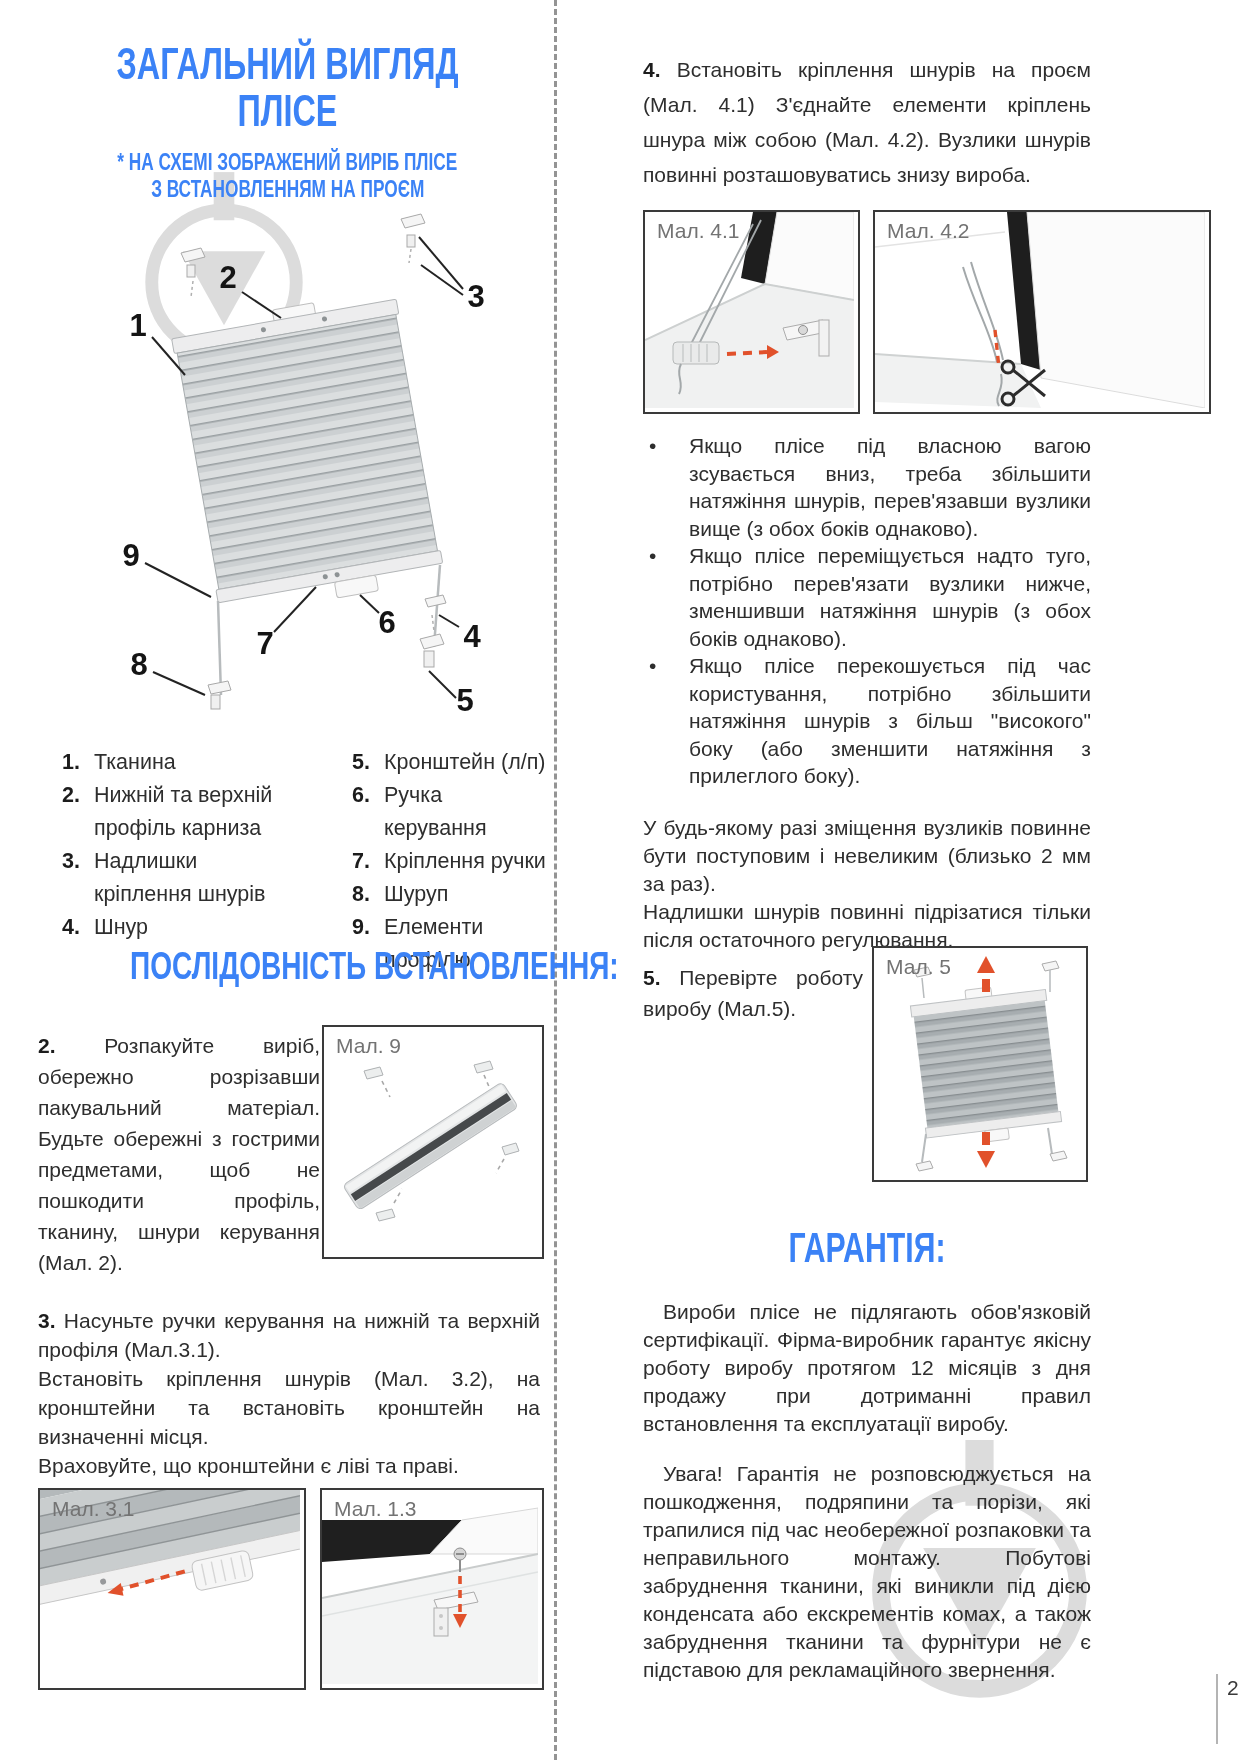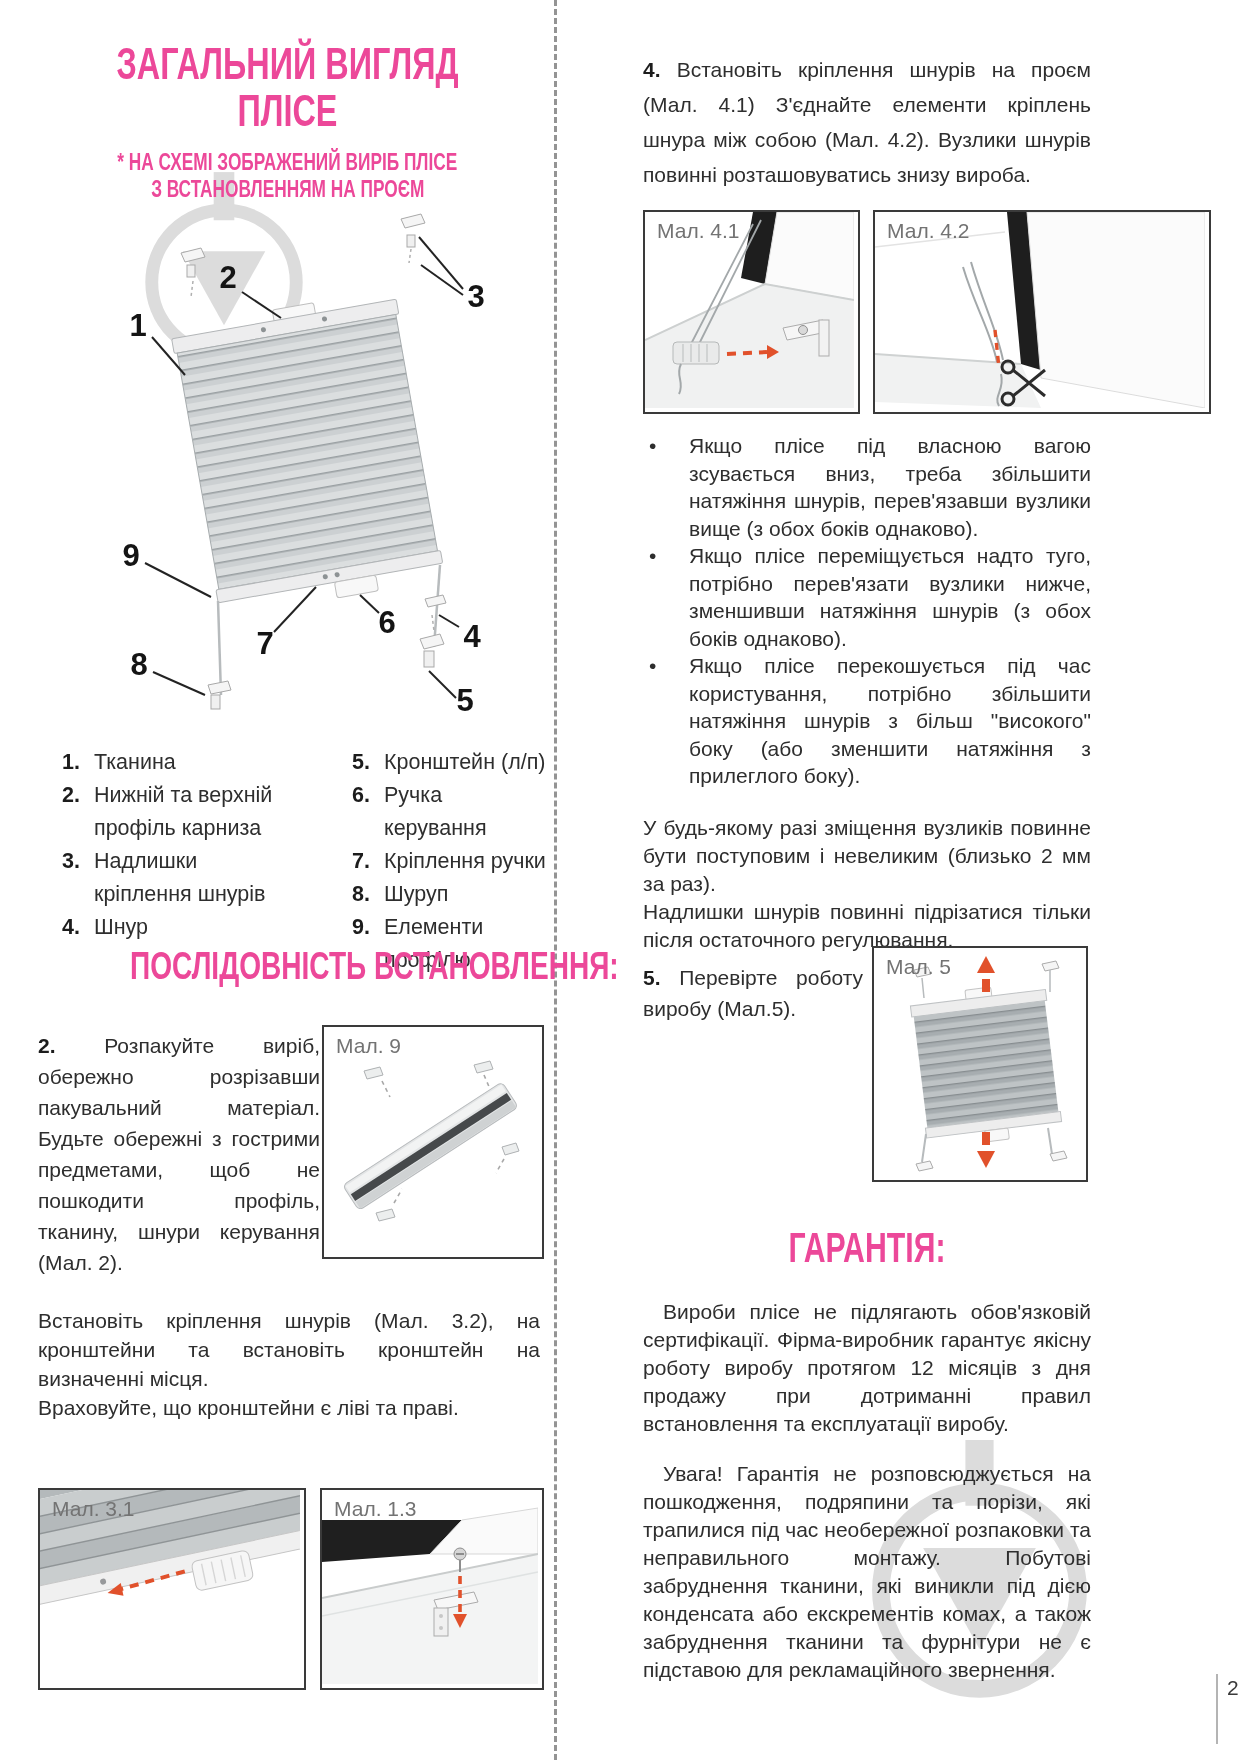--- a/index.html
+++ b/index.html
@@ -3,21 +3,21 @@
 <meta charset="utf-8">
 <style>
   html,body{margin:0;padding:0;background:#ffffff;}
   .page{position:relative;width:1245px;height:1760px;background:#fff;overflow:hidden;
         font-family:"Liberation Sans",sans-serif;color:#2e2e2e;}
   .abs{position:absolute;}
   .z1{z-index:1;}
   
   .divider{position:absolute;left:554px;top:0;bottom:0;width:0;border-left:3px dashed #949494;z-index:0;}
   
-  .hwrap{text-align:center;color:#ec4899;}
+  .hwrap{text-align:center;color:#3b82f6;}
   .cond{display:inline-block;font-weight:bold;transform:scaleX(.72);transform-origin:50% 50%;white-space:nowrap;letter-spacing:0;}
   .title{left:35px;top:40px;width:505px;font-size:45px;line-height:47px;}
   .subtitle{left:35px;top:148px;width:505px;font-size:24px;line-height:27px;}
   .section-title{left:35px;top:944px;width:505px;font-size:39px;}
   .warranty-title{left:643px;top:1224px;width:448px;font-size:42px;}
   
   .body-text{font-size:21px;line-height:29px;text-align:justify;color:#2e2e2e;}
   .bold-num{font-weight:bold;color:#1c1c1c;}
   .step2{left:38px;top:1030px;width:282px;line-height:31px;}
   .step3{left:38px;top:1306px;width:502px;}
@@ -179,20 +179,22 @@
       </g>
       <path d="M40 44 l16 -4 3 8 -16 4 z" fill="#eceeee" stroke="#aeb1b3"></path>
       <path d="M150 38 l16 -4 3 8 -16 4 z" fill="#eceeee" stroke="#aeb1b3"></path>
       <path d="M178 120 l14 -4 3 8 -14 4 z" fill="#eceeee" stroke="#aeb1b3"></path>
       <path d="M52 186 l16 -4 3 8 -16 4 z" fill="#eceeee" stroke="#aeb1b3"></path>
       <path d="M58 54 L66 70 M160 48 L166 62 M70 176 L78 162 M180 132 L172 146" stroke="#a8a8a8" stroke-width="1.6" stroke-dasharray="4 4" fill="none"></path>
     </svg>
   </div>
 
   <div class="abs step3 body-text z1">
+    <p><span class="bold-num">3.</span>
+       <span>Насуньте ручки керування на нижній та верхній профіля (Мал.3.1).</span></p>
     <p>Встановіть кріплення шнурів (Мал. 3.2), на кронштейни та встановіть кронштейн на визначенні місця.</p>
     <p>Враховуйте, що кронштейни є ліві та праві.</p>
   </div>
 
   <div class="figbox" style="left:38px;top:1488px;width:264px;height:198px;">
     <div class="figlabel">Мал. 3.1</div>
     <svg width="260" height="194" viewBox="0 0 260 194">
       <g transform="rotate(-12 130 60)">
         <rect x="-24" y="-34" width="340" height="17" fill="#b4b9bb"></rect>
         <rect x="-24" y="-17" width="340" height="17" fill="#c9cdce"></rect>

